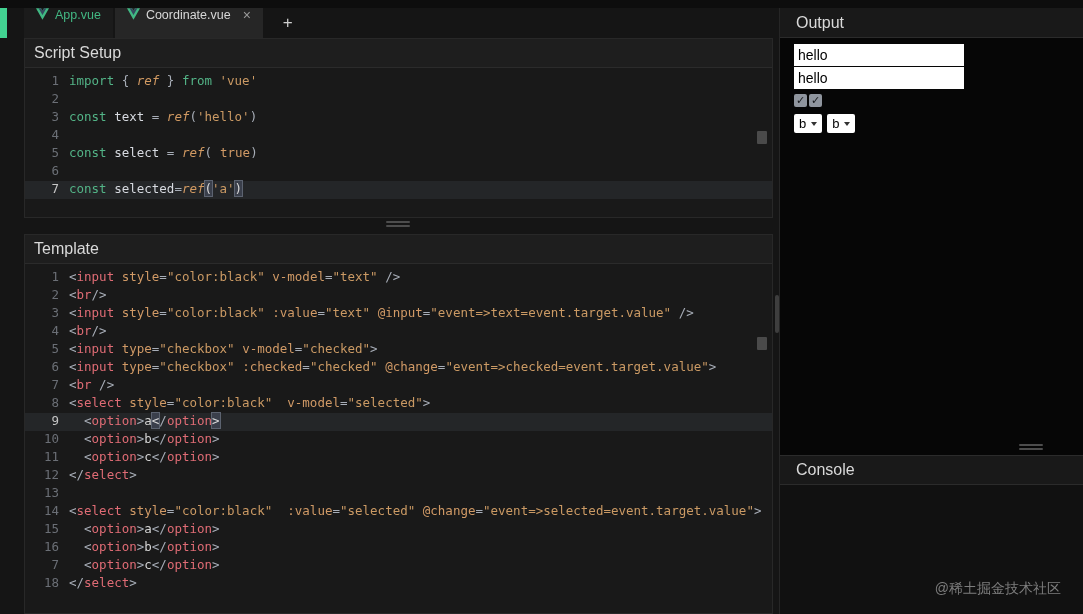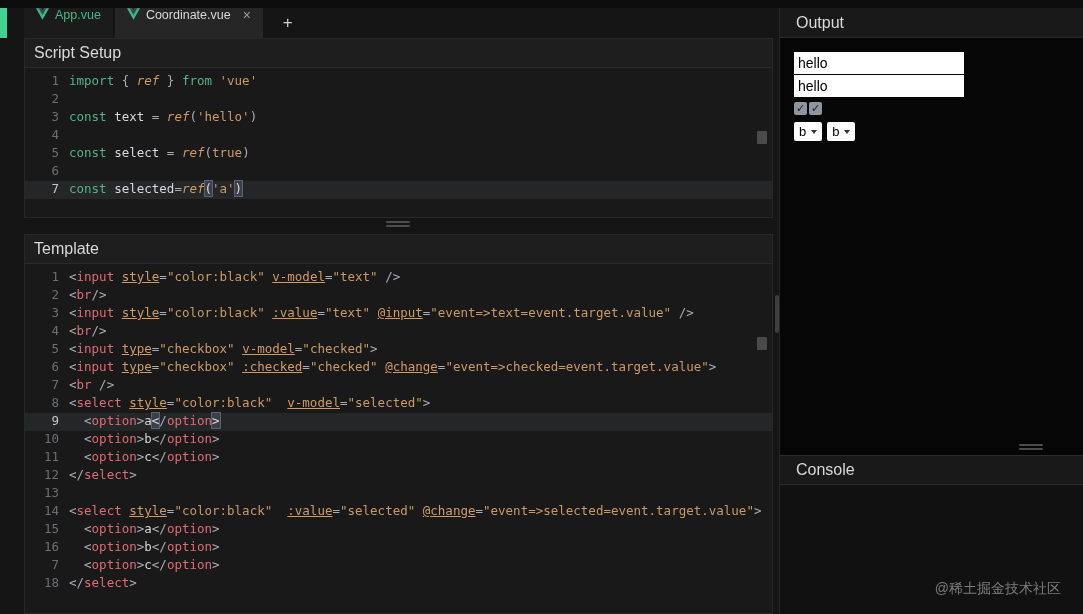--- a/index.html
+++ b/index.html
@@ -36,44 +36,44 @@
   .code-area { padding-top:5px; cursor:text; }
   .code-line { height:18px; line-height:18px; white-space:pre; font:12.5px "DejaVu Sans Mono", monospace; }
   .code-line.active { background:#242628; }
   .code-line.active .ln { color:#c6c6c6; }
   .ln { display:inline-block; width:34px; padding-right:10px; text-align:right; color:#6b6f76; }
   .lc { }
   .tk-kw  { color:#53b487; }
   .tk-var { color:#d7dae0; }
   .tk-fn  { color:#d29a62;font-style:italic; }
   .tk-str { color:#cb9a64; }
-  .tk-num { color:#d19a66; }
+  .tk-num { color:#d19a66;margin-left:8px; }
   .tk-tag { color:#e06c75; }
-  .tk-attr{ color:#d19a66;text-decoration:underline; }
+  .tk-attr{ color:#d19a66; }
   .tk-pu  { color:#a8aeb8; }
   .tk-pl  { color:#d4d4d4; }
   .tk-brk { color:#d8d8d8; background:#3a3f4b; outline:1px solid #5c6370; }
 
   
   .split-handle { display:flex; flex-direction:column; gap:2px; cursor:row-resize; z-index:5; }
   .split-handle i { display:block; width:24px; height:2px; background:#4d4d4d; border-radius:1px; }
   .left-split  { left:386px; top:221px; }
   .right-split { left:1019px; top:444px; }
 
   
   .scroll-marker { width:10px; height:13px; background:#4a4a4a; border-radius:1px; }
   .marker-script   { left:757px; top:131px; }
   .marker-template { left:757px; top:337px; }
   .scrollbar-thumb { left:775px; top:295px; width:4px; height:38px; background:#3e3e3e; border-radius:2px; cursor:pointer; }
 
   
   .right-panel { left:779px; top:8px; width:304px; height:606px; background:#060606; border-left:1px solid #262626; box-sizing:border-box; }
   .right-panel .panel-header { background:#191919; }
   .output-header  { position:absolute; left:0; top:0; right:0; height:30px; box-sizing:border-box; padding:0 16px; }
-  .output-body    { position:absolute; left:0; top:30px; right:0; height:417px; background:#060606; padding:14px 0 0 14px; box-sizing:border-box; }
+  .output-body    { position:absolute; left:0; top:30px; right:0; height:417px; background:#060606; padding:6px 0 0 14px; box-sizing:border-box; }
   .console-header { position:absolute; left:0; top:447px; right:0; height:30px; box-sizing:border-box; padding:0 16px; border-top:1px solid #2b2b2b; }
   .console-body   { position:absolute; left:0; top:477px; right:0; bottom:0; background:#111111; }
 
   
   .out-input {
     display:block; width:170px; height:22px; margin:0 0 1px 0; padding:2px 4px;
     background:#ffffff; color:#000000; border:0; border-radius:0;
     font:14px "Liberation Sans", sans-serif; box-sizing:border-box; outline:none;
   }
   .check-row { margin-top:5px; display:flex; gap:2px; }

